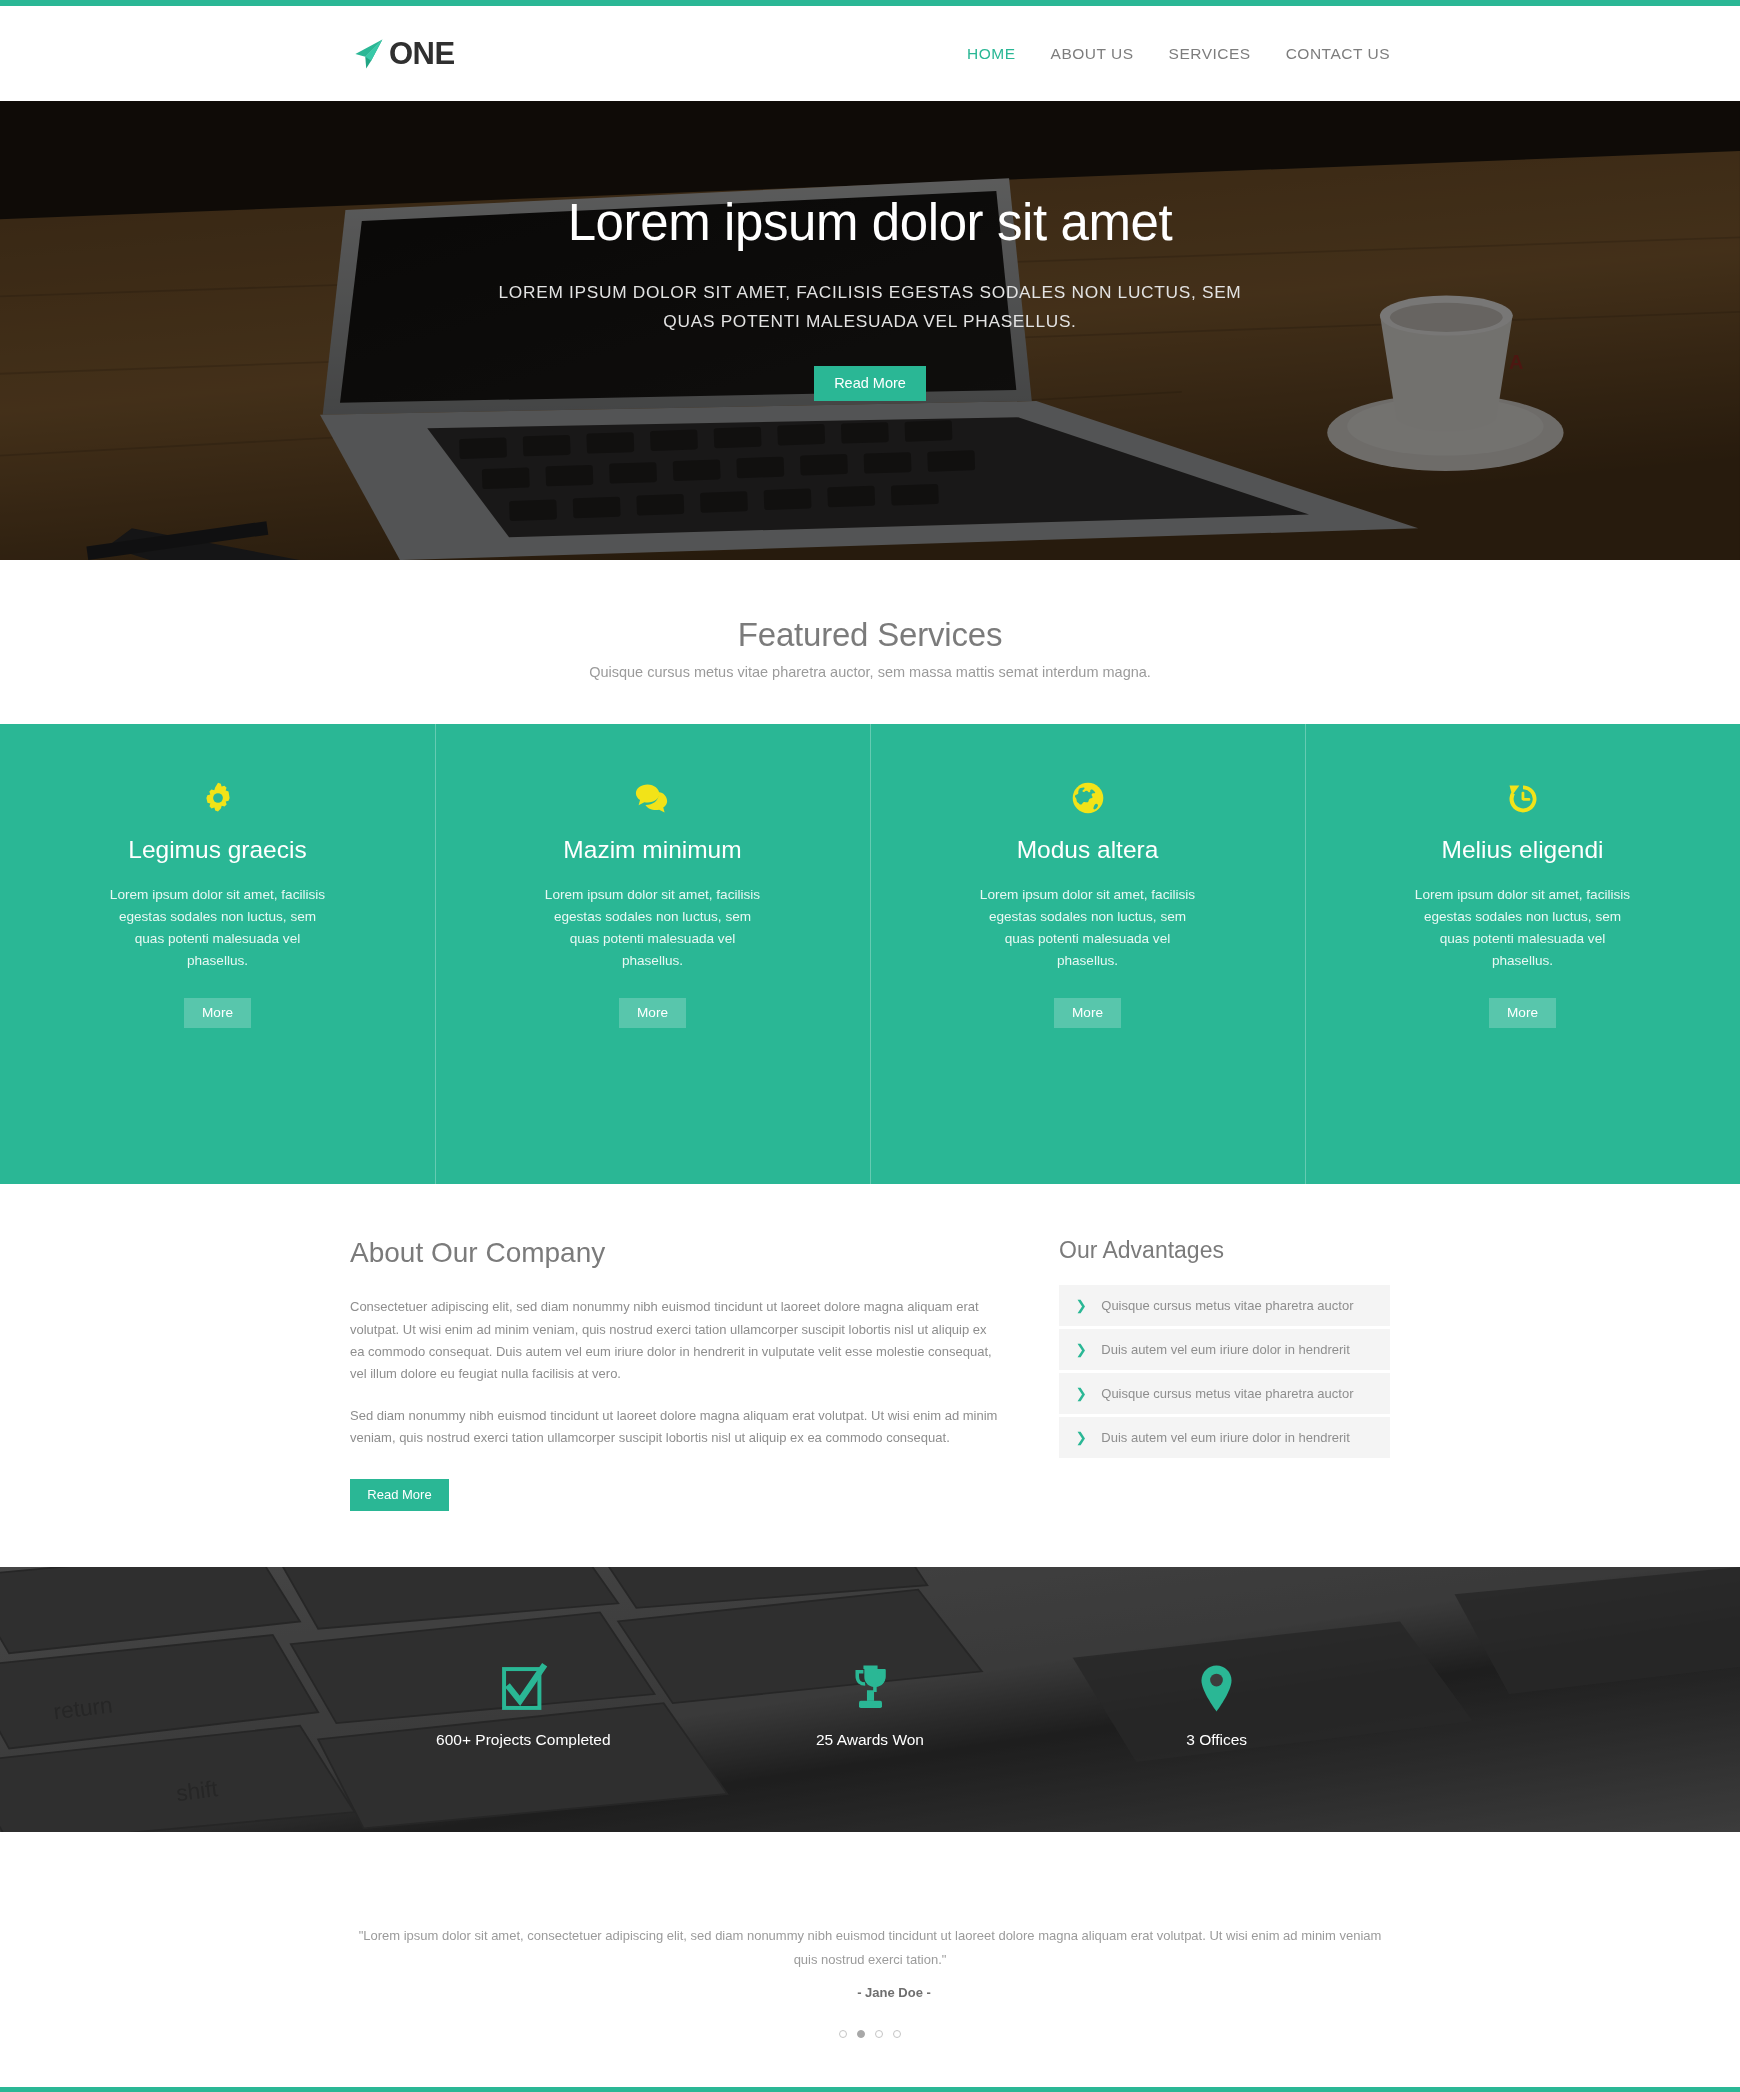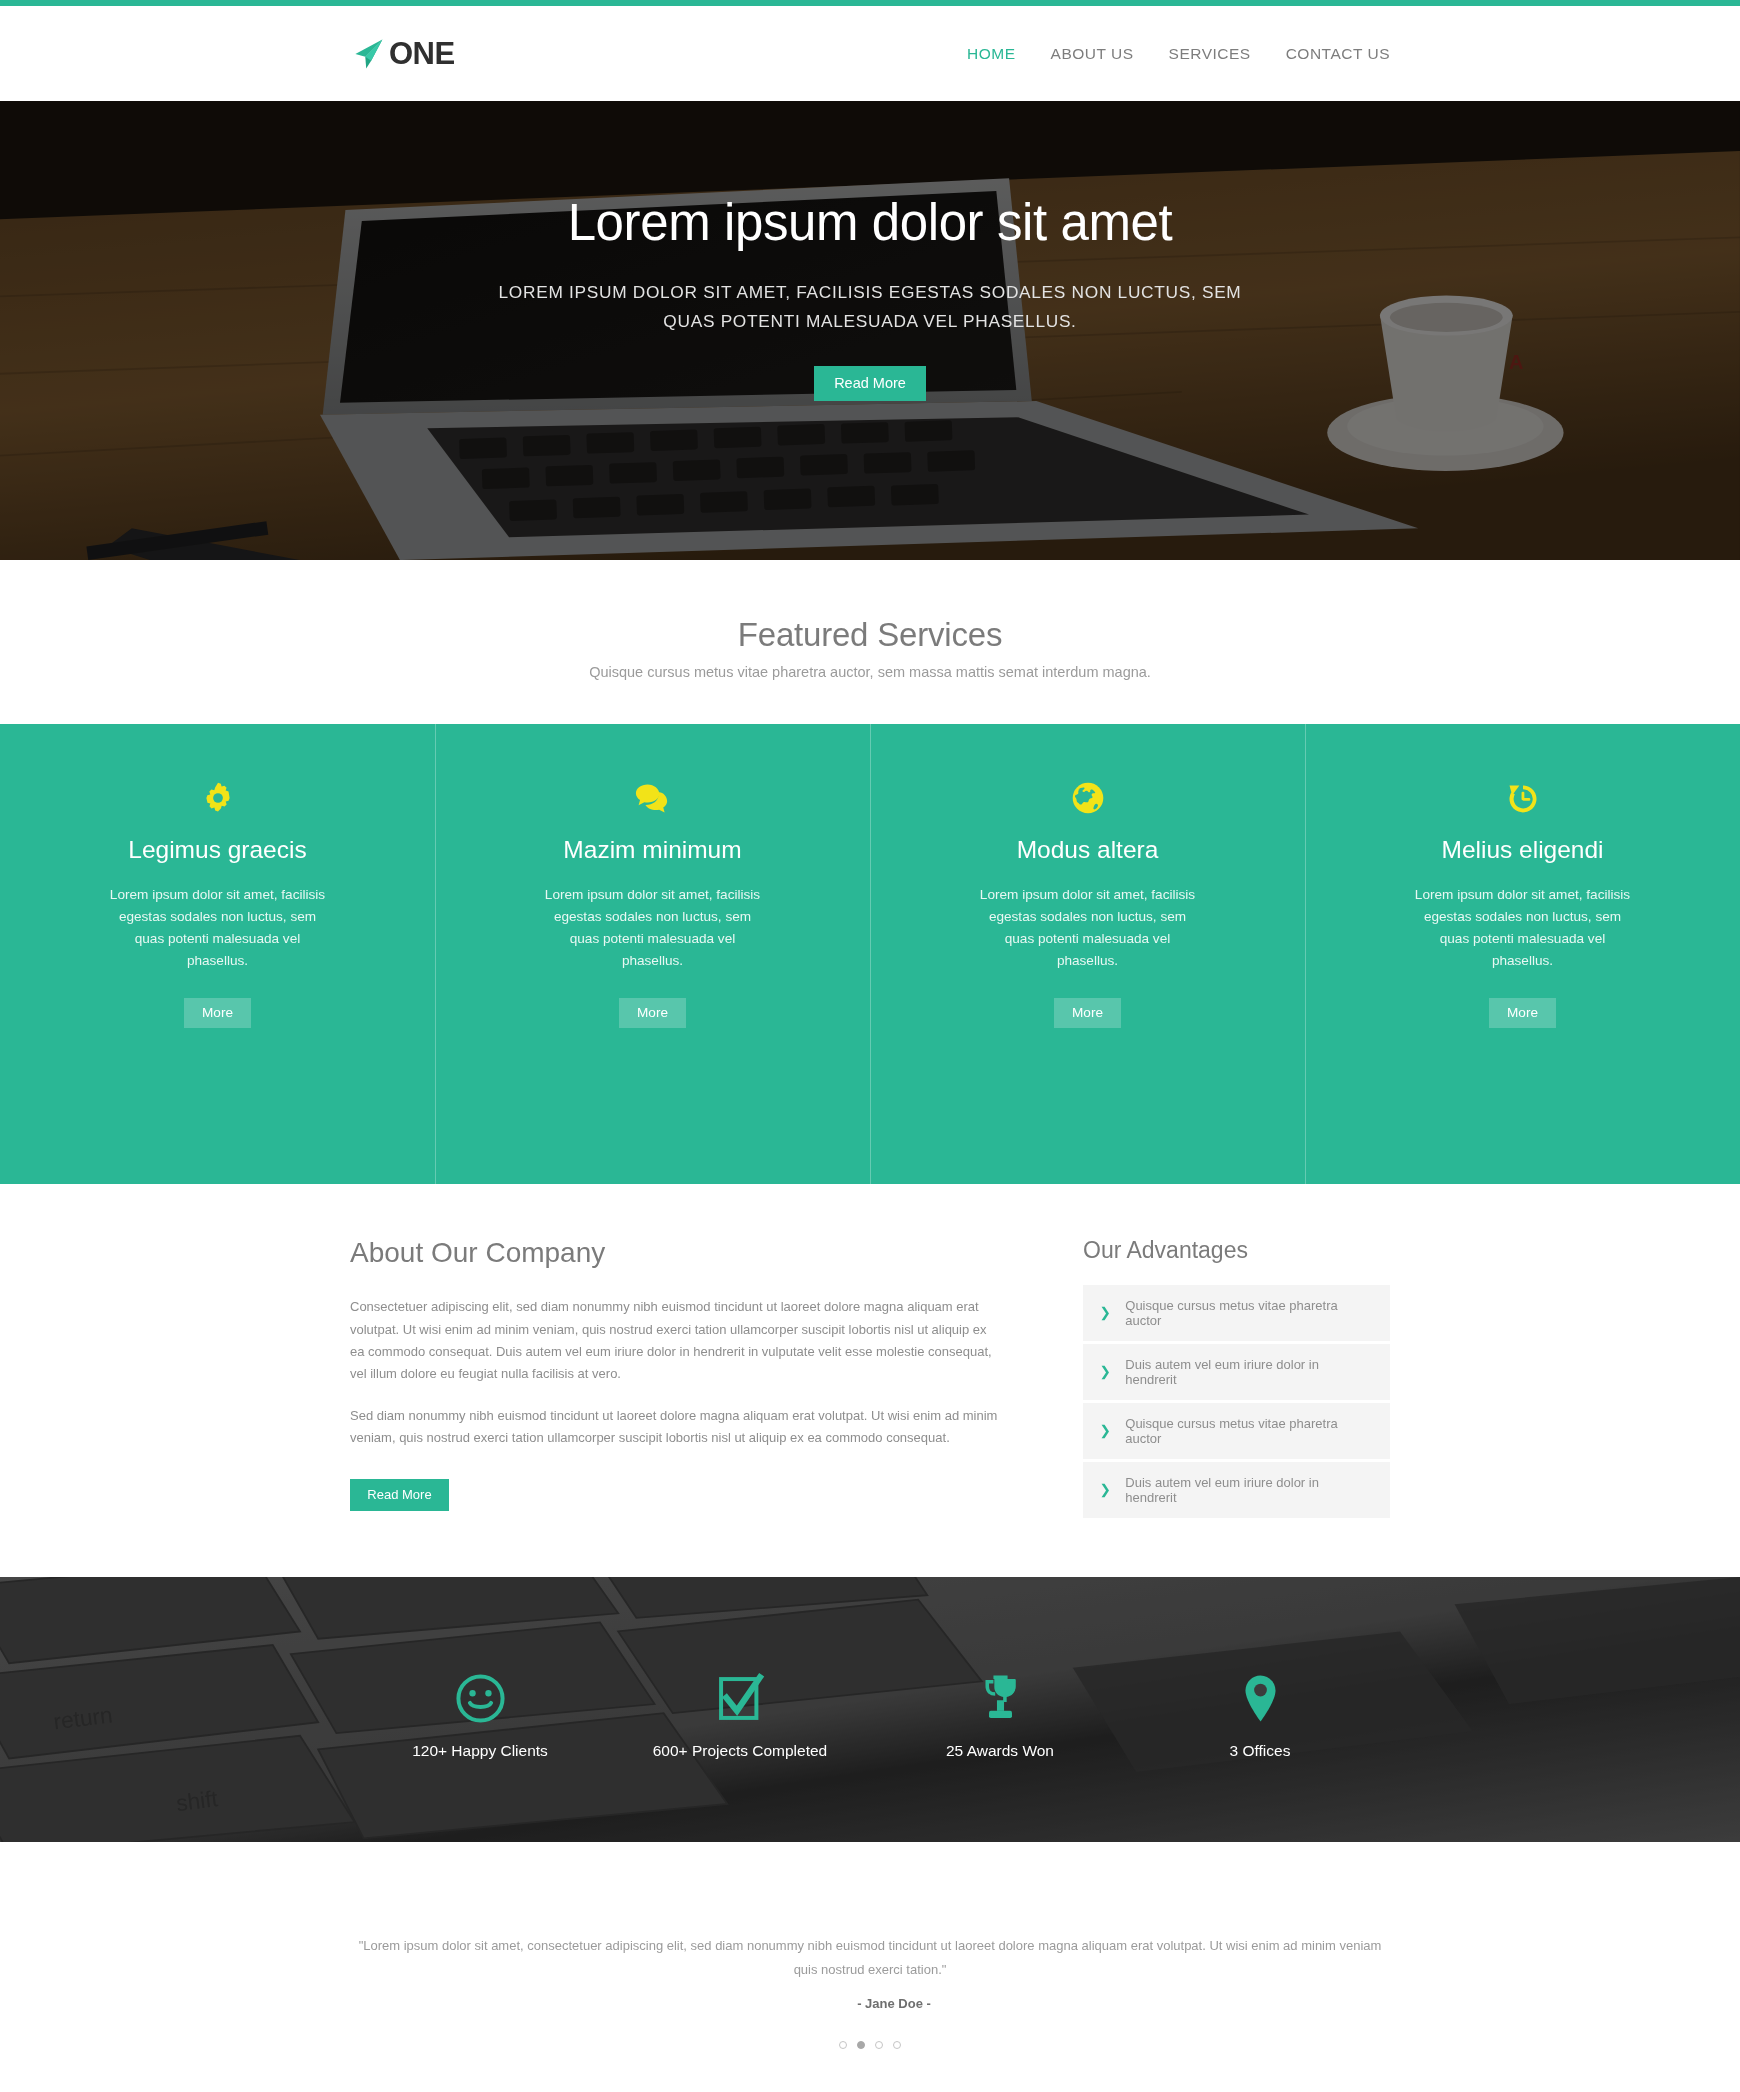--- a/index.html
+++ b/index.html
@@ -99,21 +99,21 @@
     font-size:13.6px; color:#e8f8f3; line-height:1.62; max-width:227px;
   }
   .svc-more {
     margin-top:25.5px; background:rgba(255,255,255,0.22);
     color:#fff; font-size:13.6px; padding:7.3px 18px; border:none; cursor:pointer;
   }
 
   
   .about {
     background:#fff; padding:53px 350px 56px;
-    display:flex; gap:80px;
+    display:flex; gap:56px;
   }
   .about-left { width:653px; }
   .about-right { flex:1; }
   .about-title {
     font-size:28px; font-weight:400; color:#7b7b7b; margin-bottom:27px;
   }
   .about-p {
     font-size:13px; color:#8e8e8e; line-height:1.72; margin-bottom:19px;
     text-align:left;
   }
@@ -375,29 +375,20 @@
       <g fill="#2e2e2e" opacity="0.85">
         <polygon points="1180,100 1540,60 1620,170 1250,215"></polygon>
         <polygon points="1600,30 1914,0 1914,110 1660,140"></polygon>
       </g>
       <text x="60" y="168" fill="#2b2b2b" font-size="25" font-family="sans-serif" transform="rotate(-7 60 168)">return</text>
       <text x="195" y="258" fill="#2b2b2b" font-size="25" font-family="sans-serif" transform="rotate(-7 195 258)">shift</text>
     </svg>
     <div class="stats-overlay"></div>
     <div class="stats-inner">
 
-      <div class="stat">
-        <svg class="stat-icon" viewBox="0 0 60 60" width="53" height="53">
-          <circle cx="30" cy="30" r="25" fill="none" stroke="#2ab795" stroke-width="4.5"></circle>
-          <circle cx="21" cy="24" r="3.6" fill="#2ab795"></circle>
-          <circle cx="39" cy="24" r="3.6" fill="#2ab795"></circle>
-          <path d="M18 35c3 6 21 6 24 0" fill="none" stroke="#2ab795" stroke-width="4.5" stroke-linecap="round"></path>
-        </svg>
-        <div class="stat-label">120+ Happy Clients</div>
-      </div>
 
       <div class="stat">
         <svg class="stat-icon" viewBox="0 0 60 60" width="53" height="53">
           <rect x="8" y="8" width="40" height="44" fill="none" stroke="#2ab795" stroke-width="4.5"></rect>
           <path d="M14 29 L26 44 L52 6" fill="none" stroke="#2ab795" stroke-width="7" stroke-linecap="square"></path>
         </svg>
         <div class="stat-label">600+ Projects Completed</div>
       </div>
 
       <div class="stat">

